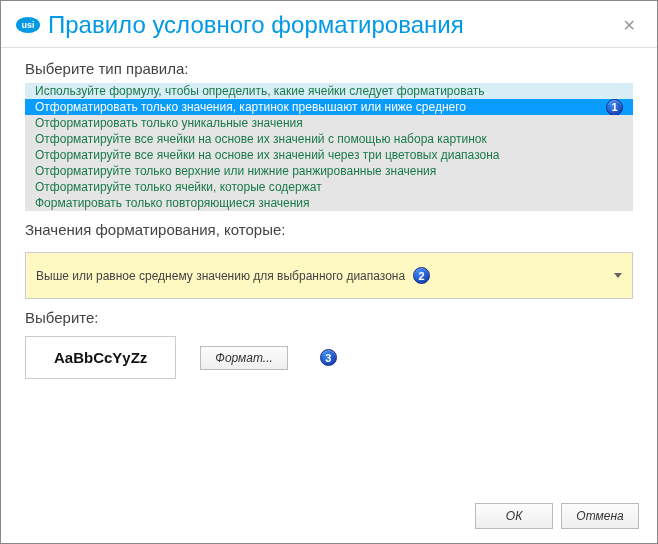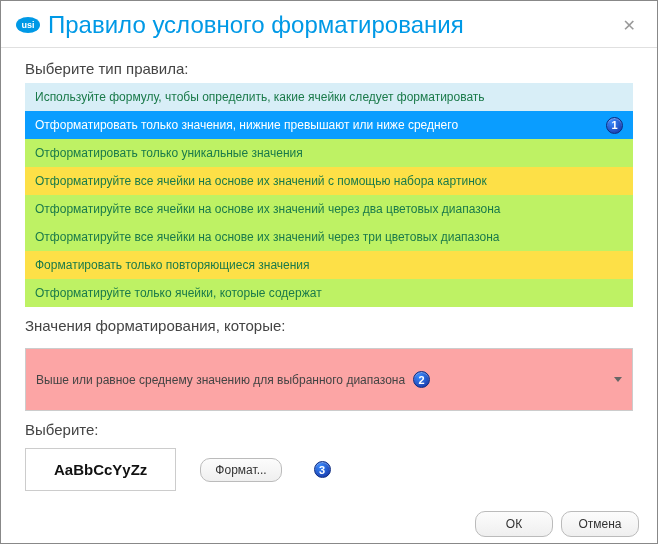--- a/index.html
+++ b/index.html
@@ -61,33 +61,33 @@
     }
     .section-label {
       font-size: 15px;
       color: #444;
       margin-bottom: 6px;
     }
     .rule-list {
       border-top: none;
     }
     .rule-item {
-      padding: 7px 10px;
+      padding: 1px 10px;
       font-size: 12px;
       color: #1a7a4a;
       cursor: pointer;
       display: flex;
       align-items: center;
       position: relative;
     }
     .rule-item.alt-a {
-      background: #bef264;
+      background: #e5e5e5;
     }
     .rule-item.alt-b {
-      background: #fde047;
+      background: #e5e5e5;
     }
     .rule-item.first-special {
       background: #d8eef7;
       color: #1a7a4a;
     }
     .rule-item.selected {
       background: #0a9dff;
       color: #fff;
     }
     .callout {
@@ -107,26 +107,26 @@
     }
     .callout-abs-right {
       position: absolute;
       right: 10px;
     }
     .dropdown-row {
       margin-top: 10px;
     }
     .dropdown {
       border: 1px solid #ccc;
-      padding: 22px 10px;
+      padding: 14px 10px;
       font-size: 12px;
       color: #444;
       display: flex;
       align-items: center;
-      background: #fca5a5;
+      background: #fef9c3;
       cursor: pointer;
       position: relative;
     }
     .dropdown-text {
       flex: 0 0 auto;
     }
     .dropdown-caret {
       margin-left: auto;
       width: 0;
       height: 0;
@@ -149,21 +149,22 @@
       color: #111;
       background: #fff;
     }
     .btn {
       border: 1px solid #bbb;
       background: linear-gradient(#fcfcfc, #efefef);
       padding: 4px 14px;
       font-size: 12px;
       color: #333;
       cursor: pointer;
-      border-radius: 10px;
+      border-radius: 0;
+      font-style: italic;
     }
     .footer {
       padding: 10px 18px 14px 18px;
       display: flex;
       justify-content: flex-end;
       gap: 8px;
     }
     .footer .btn {
       min-width: 78px;
       padding: 5px 10px;
@@ -190,41 +191,41 @@
 
     <div class="section-label">Выберите тип правила:</div>
 
     <div class="rule-list">
 
       <div class="rule-item first-special">
         <span>Используйте формулу, чтобы определить, какие ячейки следует форматировать</span>
       </div>
 
       <div class="rule-item selected">
-        <span>Отформатировать только значения, нижние превышают или ниже среднего</span>
+        <span>Отформатировать только значения, картинок превышают или ниже среднего</span>
         <span class="callout callout-abs-right">1</span>
       </div>
 
       <div class="rule-item alt-a">
         <span>Отформатировать только уникальные значения</span>
       </div>
       <div class="rule-item alt-b">
         <span>Отформатируйте все ячейки на основе их значений с помощью набора картинок</span>
       </div>
       <div class="rule-item alt-a">
-        <span>Отформатируйте все ячейки на основе их значений через два цветовых диапазона</span>
+        <span>Отформатируйте все ячейки на основе их значений через три цветовых диапазона</span>
+      </div>
+      <div class="rule-item alt-b">
+        <span>Отформатируйте только верхние или нижние ранжированные значения</span>
       </div>
       <div class="rule-item alt-a">
-        <span>Отформатируйте все ячейки на основе их значений через три цветовых диапазона</span>
+        <span>Отформатируйте только ячейки, которые содержат</span>
       </div>
       <div class="rule-item alt-b">
         <span>Форматировать только повторяющиеся значения</span>
-      </div>
-      <div class="rule-item alt-a">
-        <span>Отформатируйте только ячейки, которые содержат</span>
       </div>
     </div>
 
     <div class="dropdown-row">
       <div class="section-label">Значения форматирования, которые:</div>
       <div class="spacer"></div>
       <div class="dropdown">
         <span class="dropdown-text">Выше или равное среднему значению для выбранного диапазона</span>
         <span class="callout">2</span>
         <span class="dropdown-caret"></span>

